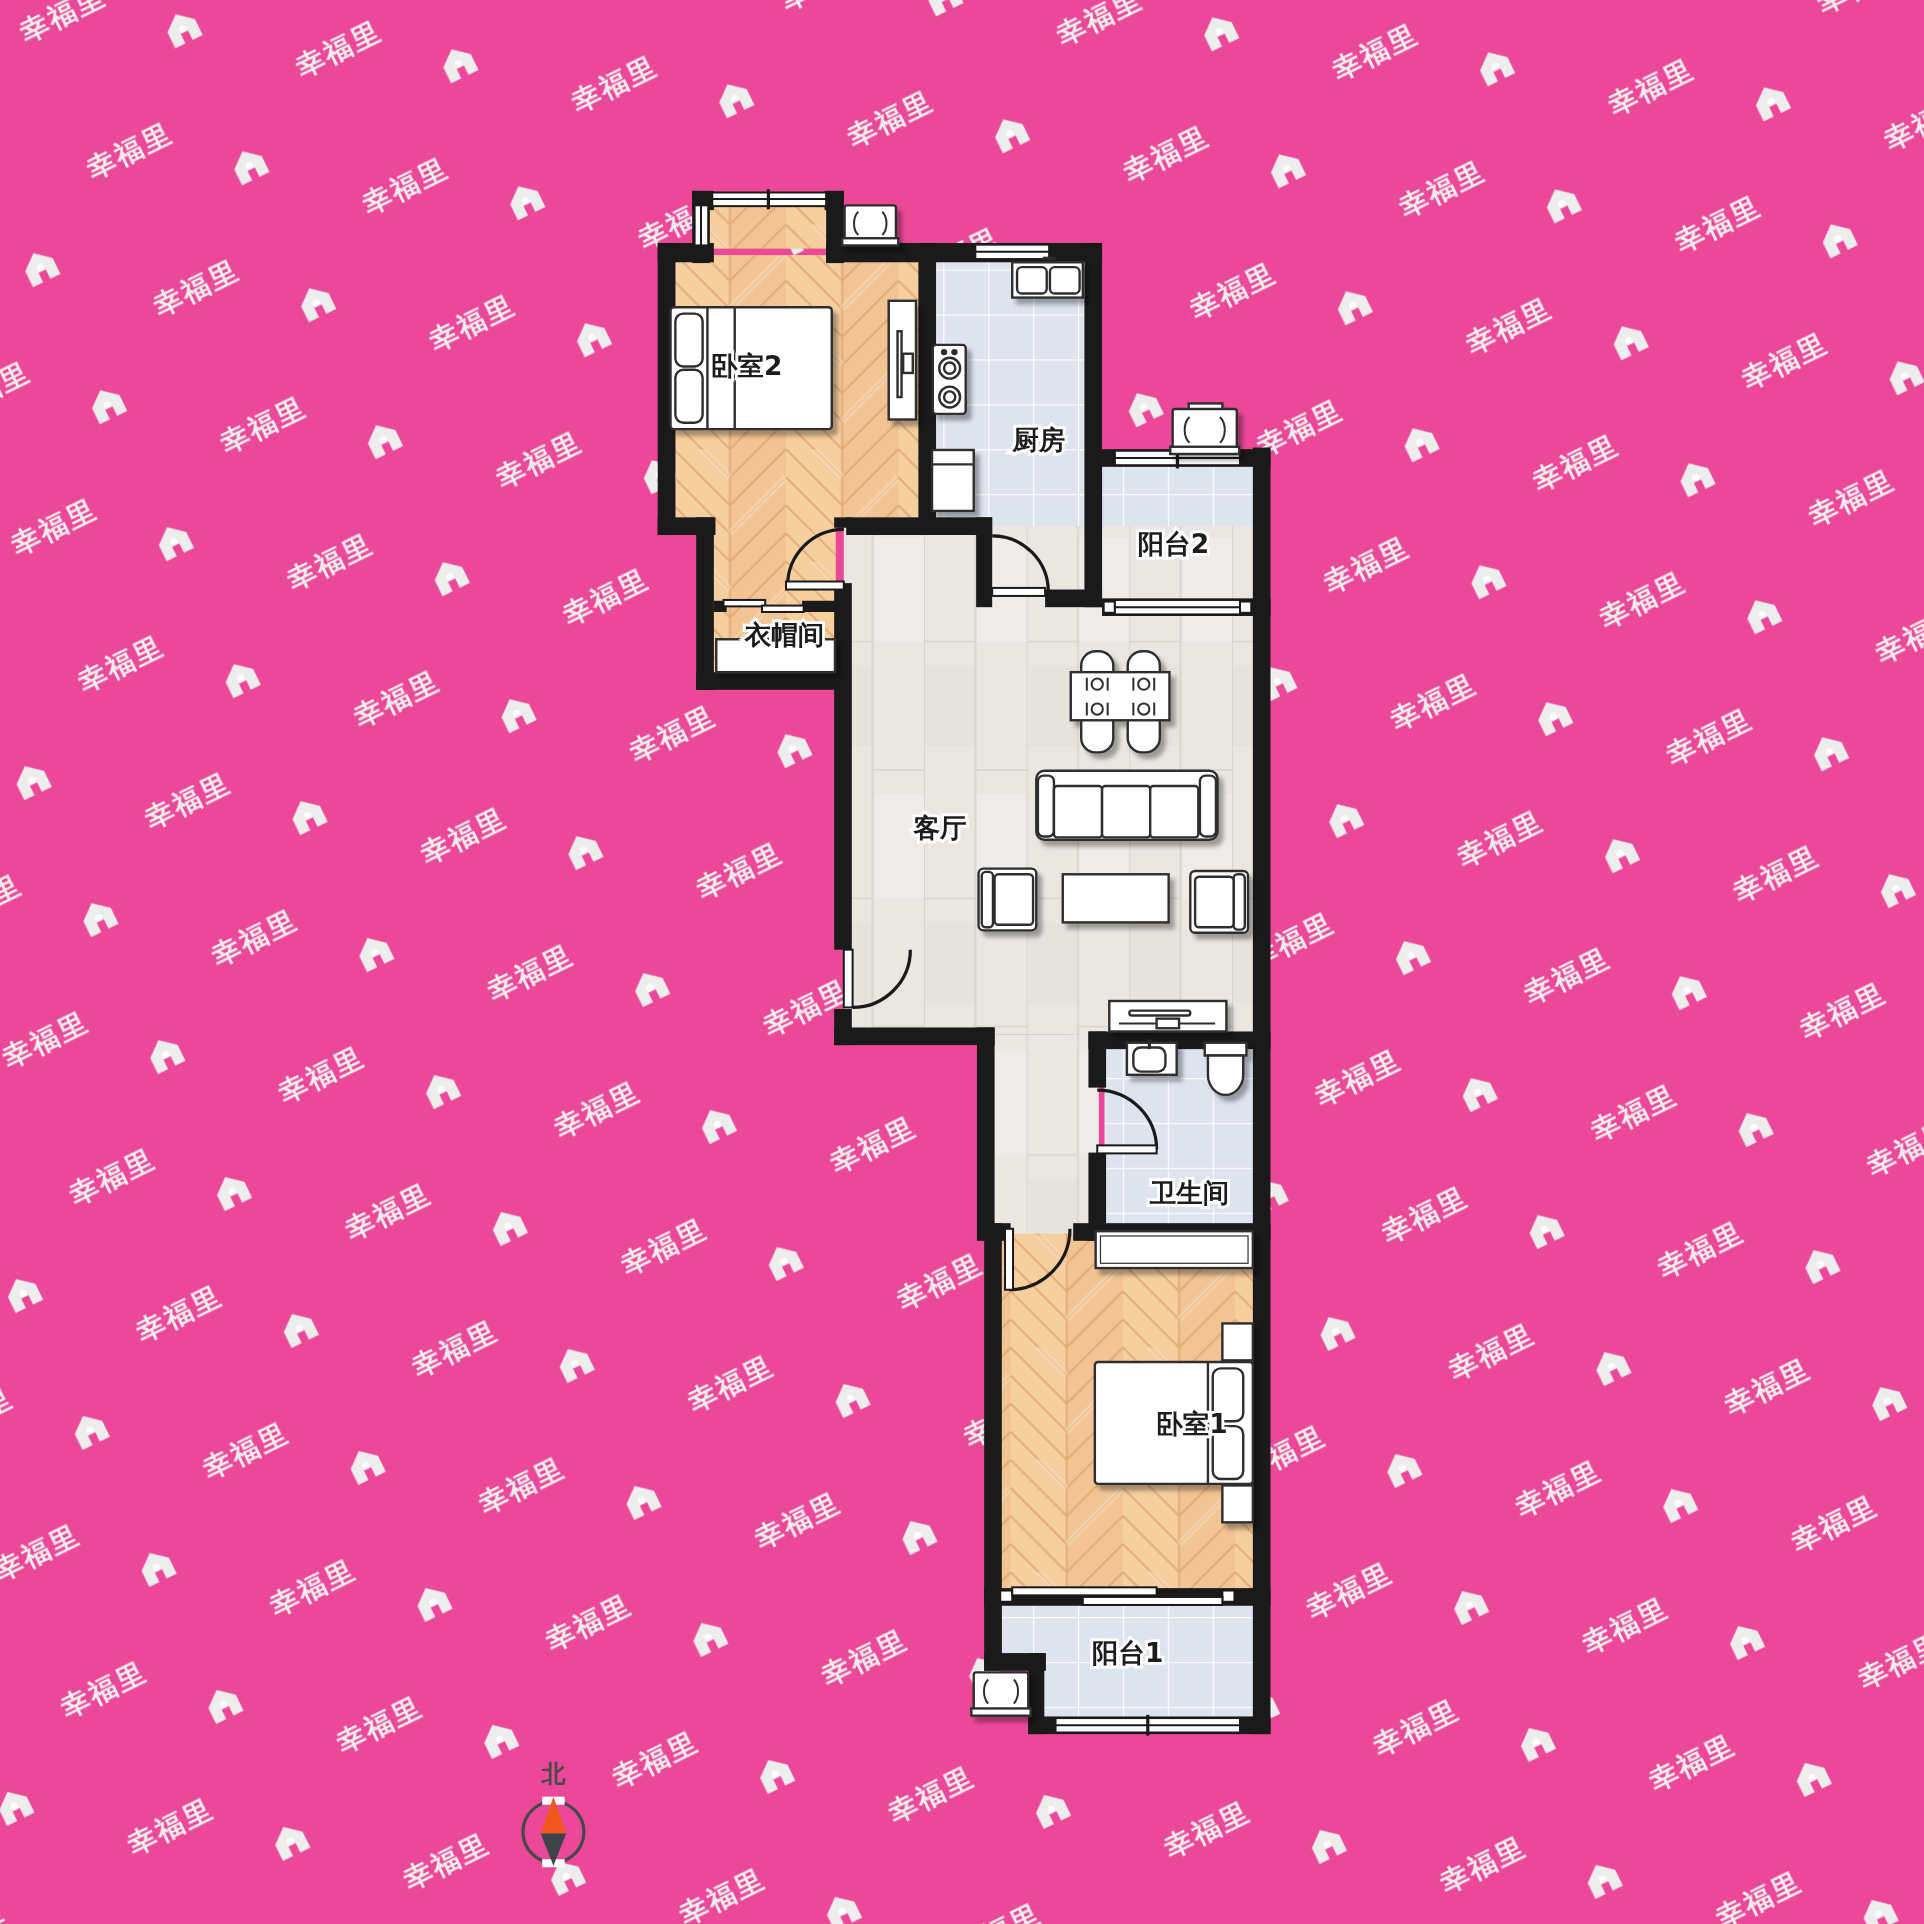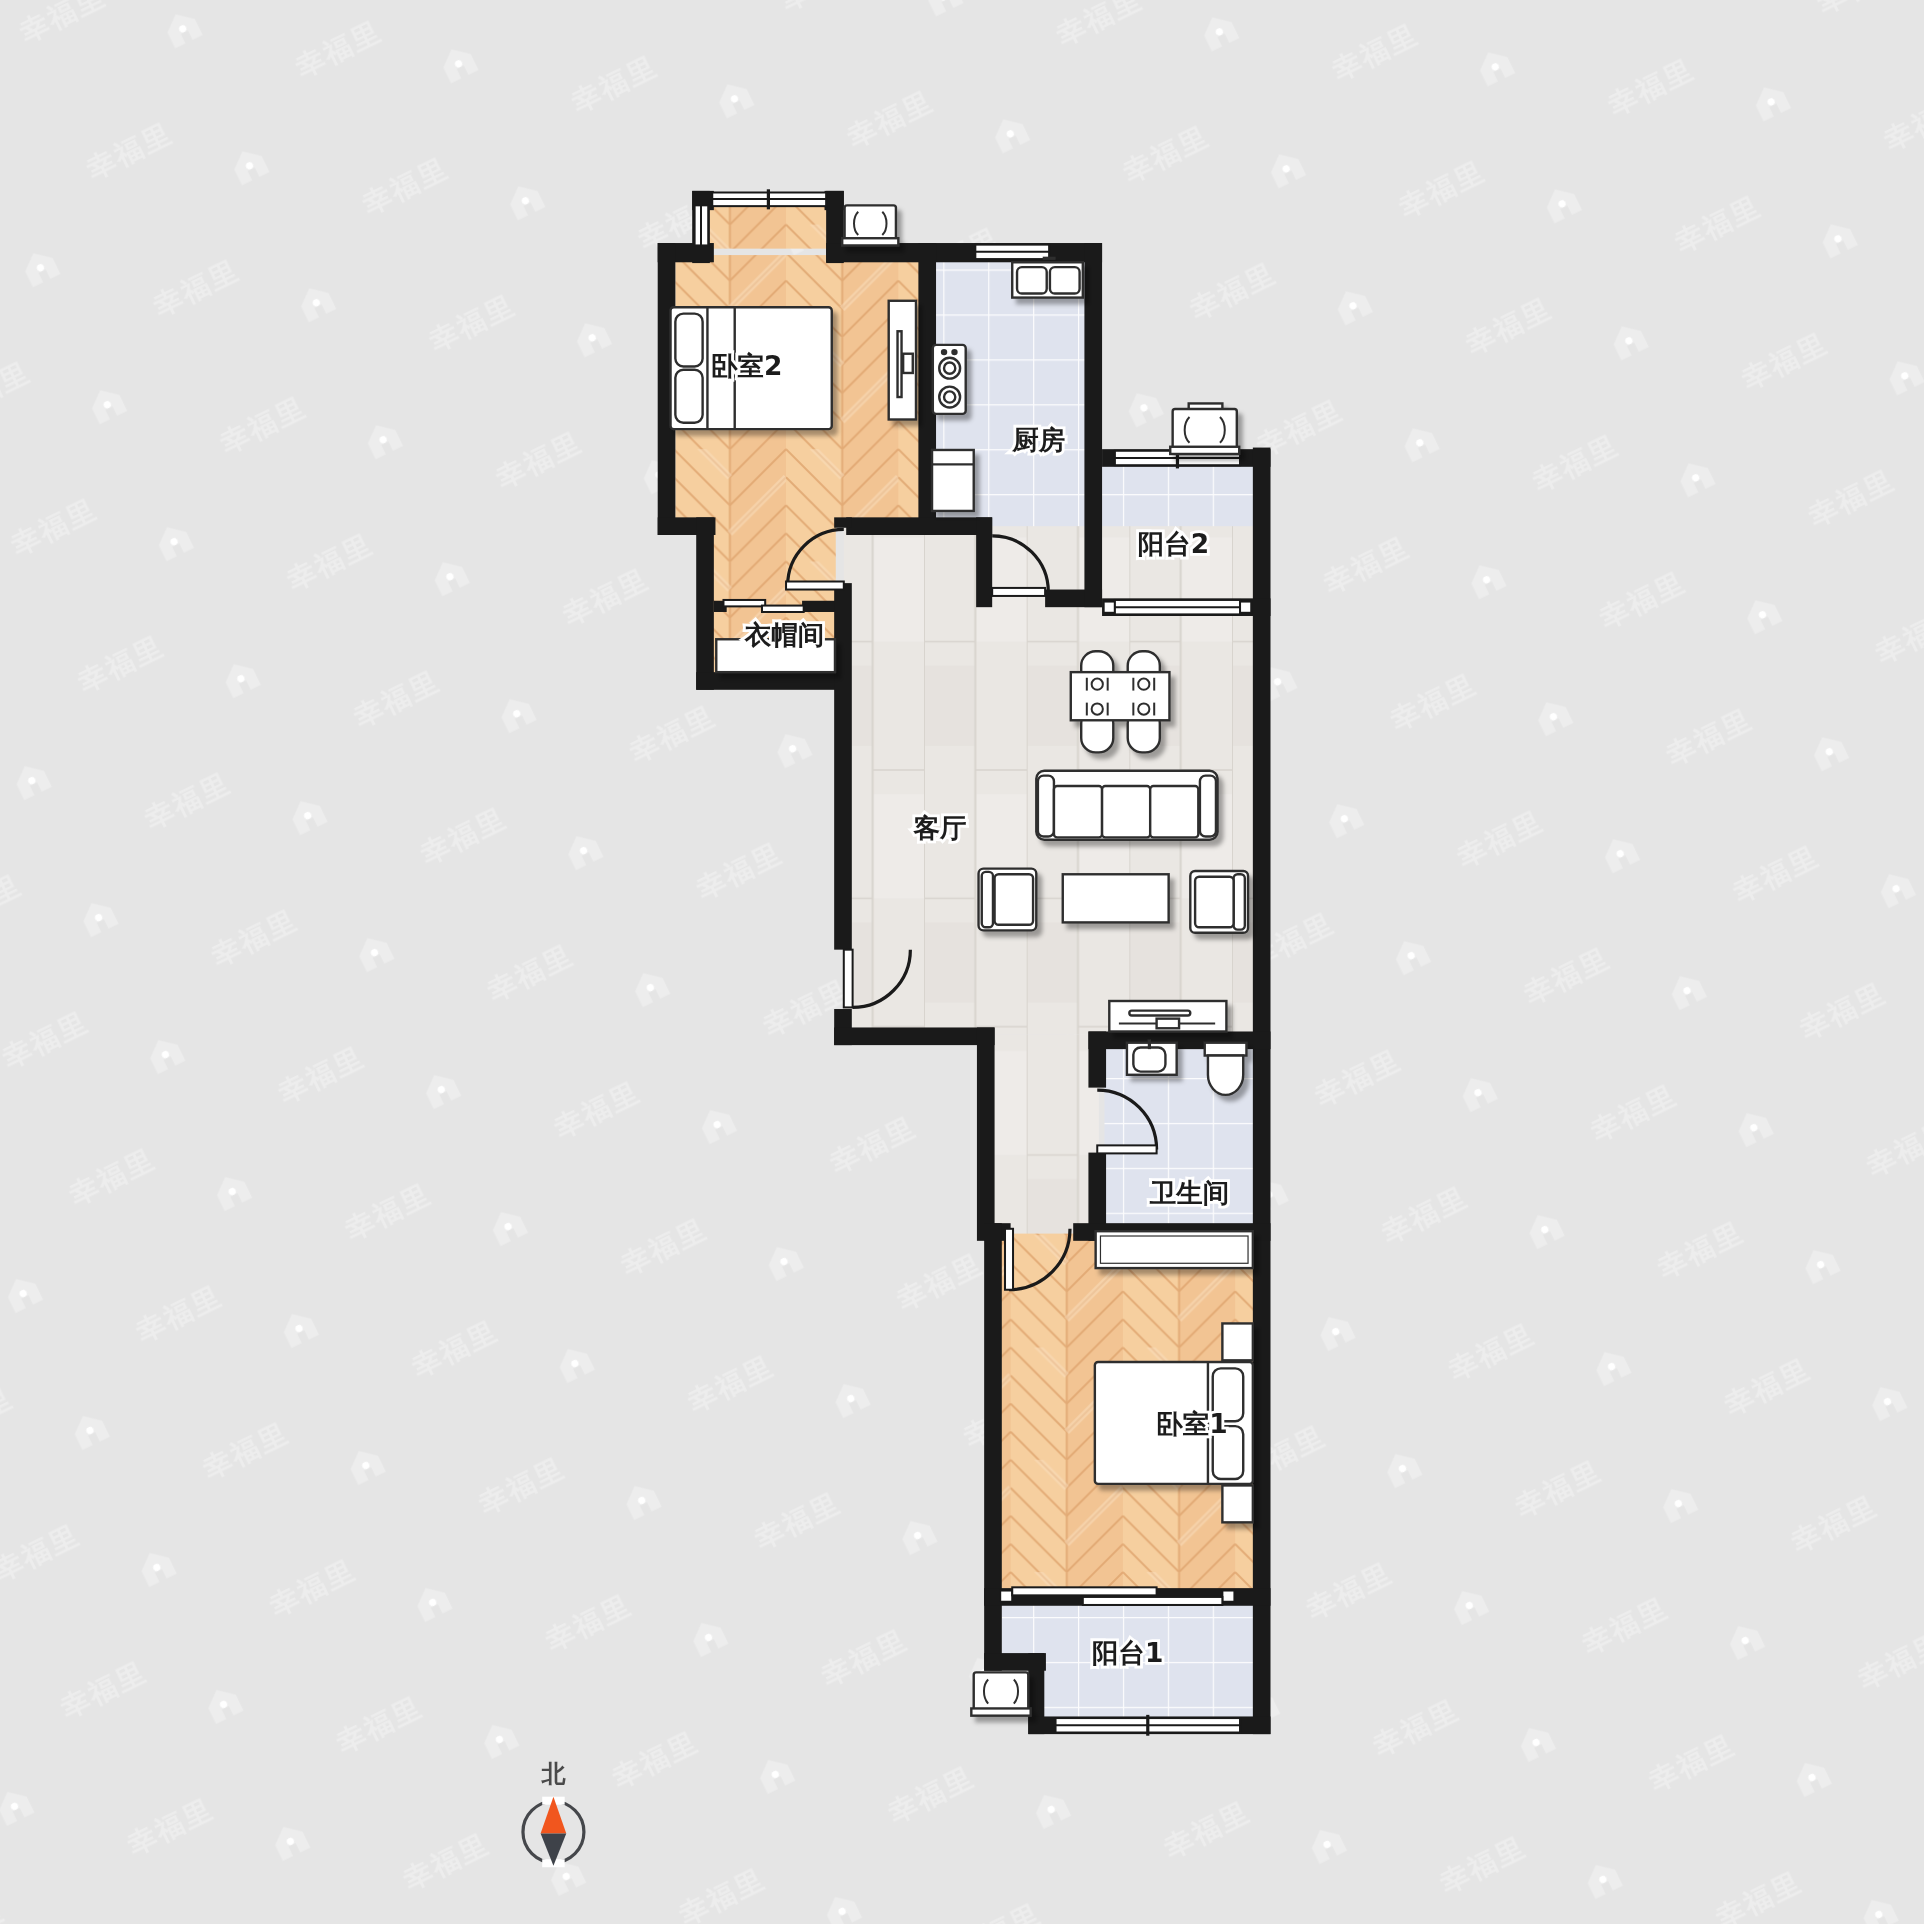--- a/index.html
+++ b/index.html
@@ -1,16 +1,16 @@
 <!DOCTYPE html>
 <html style="font-size:13px"><head>
 <meta charset="utf-8">
 <style>
   html,body{margin:0;padding:0;background:#ffffff;}
-  .canvas{position:relative;width:1925px;height:1925px;background:#e5e5e5;overflow:hidden;
+  .canvas{position:relative;width:1925px;height:1925px;background:#ec4899;overflow:hidden;
           font-family:"DejaVu Sans","Liberation Sans",sans-serif;}
   svg{position:absolute;left:0;top:0;}
   text{font-family:"DejaVu Sans","Liberation Sans",sans-serif;}
   .room-label{font-size:33px;font-weight:700;fill:#1c1c1c;stroke:#ffffff;stroke-width:7px;
               paint-order:stroke;text-anchor:middle;}
   .north-label{font-size:30px;font-weight:600;fill:#4a4a4a;text-anchor:middle;}
   .wm-text{font-size:35px;font-weight:700;fill:#ededed;letter-spacing:3px;}
 </style>
 </head>
 <body>

